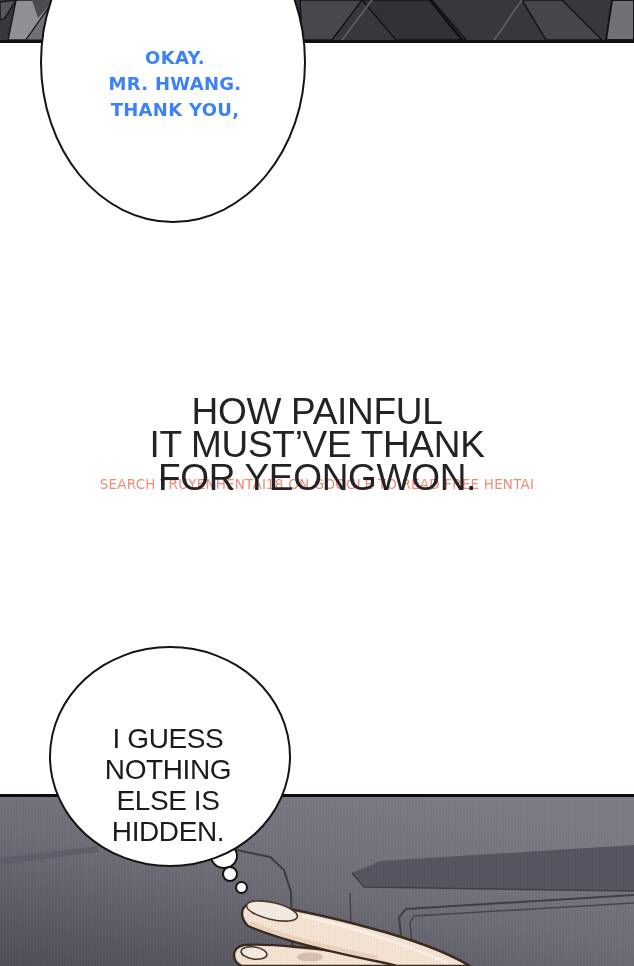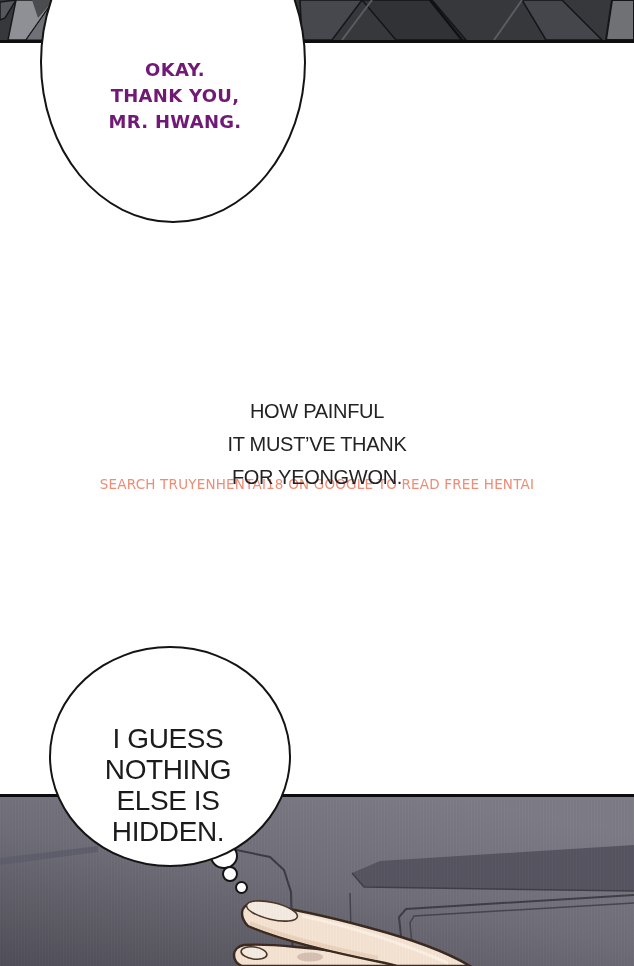--- a/index.html
+++ b/index.html
@@ -24,35 +24,35 @@
   
   .speech-bubble{
     position:absolute;left:40px;top:-99px;
     width:262px;height:318px;
     background:#ffffff;
     border:2.5px solid #141414;
     border-radius:50%;
     z-index:5;
   }
   .speech-text{
-    position:absolute;left:55px;top:57px;width:240px;
+    position:absolute;left:55px;top:45px;width:240px;
     text-align:center;
     font-family:"DejaVu Sans", sans-serif;
     font-weight:700;
     font-size:18px;line-height:26px;
     letter-spacing:0.3px;
-    color:#701a75;
+    color:#3b82f6;
     z-index:6;
   }
   .speech-text span{display:block;}
   
   .narration{
     position:absolute;left:0;top:395px;width:634px;
     text-align:center;
-    font-size:20px;line-height:33px;
+    font-size:37px;line-height:33px;
     letter-spacing:-0.3px;
     color:#232325;
     z-index:3;
   }
   .narration span{display:block;}
   
   .watermark{
     position:absolute;left:0;top:476px;width:634px;
     text-align:center;
     font-family:"DejaVu Sans", sans-serif;
@@ -130,22 +130,22 @@
     </svg>
   </div>
 
   <svg class="panel-tail" viewBox="0 0 28 14">
     <path d="M1,0.5 L12,11 L26,0.5" fill="#ffffff" stroke="#111111" stroke-width="2.2"></path>
   </svg>
 
   <div class="speech-bubble"></div>
   <div class="speech-text">
     <span>OKAY.</span>
+    <span>MR. HWANG.</span>
     <span>THANK YOU,</span>
-    <span>MR. HWANG.</span>
   </div>
 
   <div class="watermark" style="color: rgb(238, 140, 118);">SEARCH TRUYENHENTAI18 ON GOOGLE TO READ FREE HENTAI</div>
 
   <div class="narration">
     <span>HOW PAINFUL</span>
     <span>IT MUST’VE THANK</span>
     <span>FOR YEONGWON.</span>
   </div>
 

